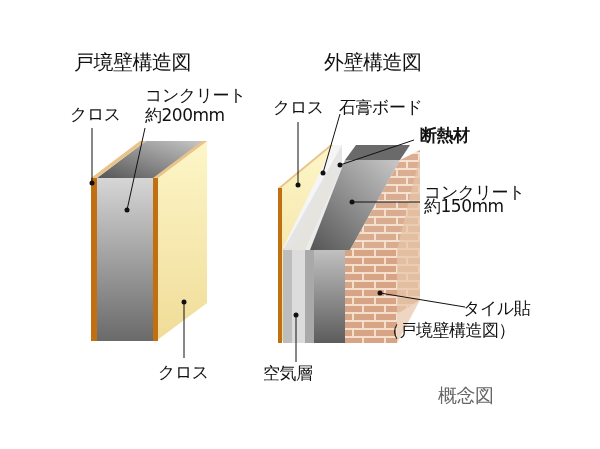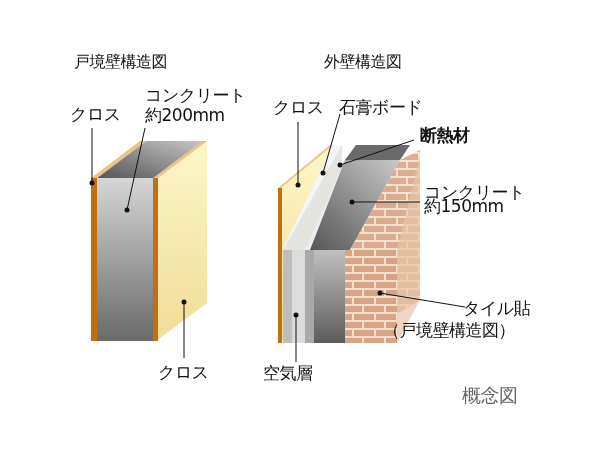--- a/index.html
+++ b/index.html
@@ -1,19 +1,19 @@
 <!DOCTYPE html>
 <html><head>
   <meta charset="utf-8">
   <style>
     html, body { margin:0; padding:0; background:#ffffff; }
     body { width:600px; height:449px; position:relative; overflow:hidden;
            font-family:"DejaVu Sans", sans-serif; color:#111; }
     .lbl { position:absolute; font-size:17px; line-height:20px; white-space:nowrap; letter-spacing:-0.5px; }
-    .title { font-size:16px; }
+    .title { font-size:20px; }
     .caption { font-family:"DejaVu Serif", serif; color:#666; font-size:19px; }
     svg#art { position:absolute; left:0; top:0; }
   </style>
 </head>
 <body>
 
 <svg id="art" width="600" height="449" viewBox="0 0 600 449">
   <defs>
     <linearGradient id="concV" x1="0" y1="0" x2="0" y2="1">
       <stop offset="0" stop-color="#d6d6d6"></stop>
@@ -107,13 +107,13 @@
 <div class="lbl title" style="left:291px; top:52px;margin-left:33px;">外壁構造図</div>
 <div class="lbl" style="left:273px; top:97px;">クロス</div>
 <div class="lbl" style="left:339px; top:97px;">石膏ボード</div>
 <div class="lbl" style="left:420px; top:125px;font-weight:bold;">断熱材</div>
 <div class="lbl" style="left:424px; top:182px;">コンクリート</div>
 <div class="lbl" style="left:424px; top:196px;">約150mm</div>
 <div class="lbl" style="left:463px; top:298px;">タイル貼</div>
 <div class="lbl" style="left:383px; top:320px;">（戸境壁構造図）</div>
 <div class="lbl" style="left:263px; top:364px;font-family:Liberation Serif, serif;">空気層</div>
 
-<div class="lbl caption" style="left:462px; top:385px;">概念図</div>
+<div class="lbl caption" style="left:438px; top:385px;">概念図</div>
 
 </body></html>

